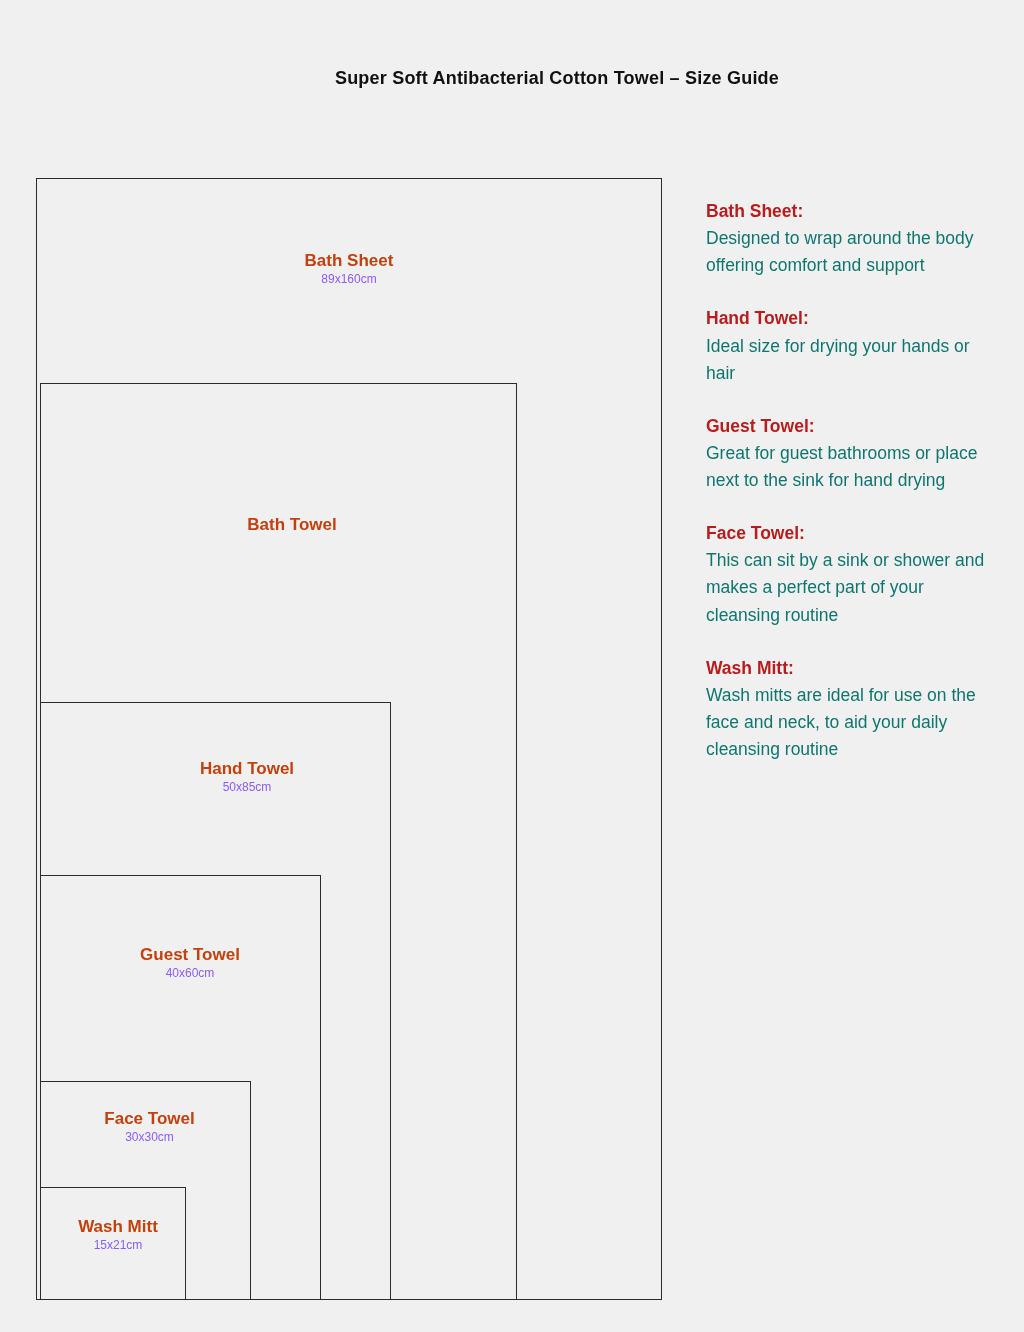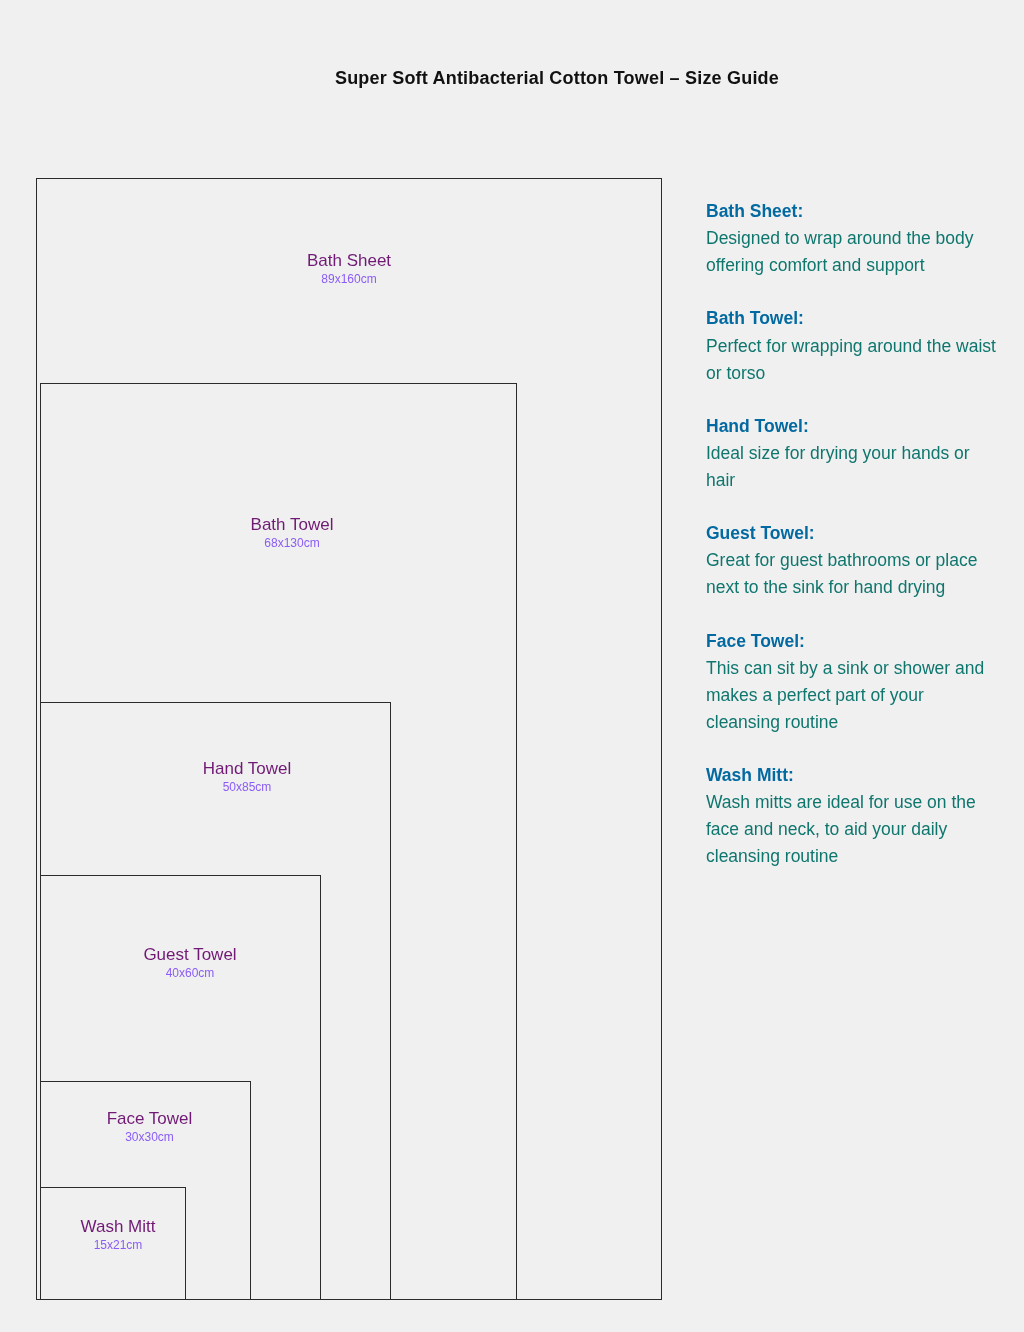--- a/index.html
+++ b/index.html
@@ -46,23 +46,23 @@
   }
 
   .towel-label {
     position: absolute;
     width: 100%;
     text-align: center;
     line-height: 1.32;
   }
   .towel-label .name {
     display: block;
-    font-weight: normal;
+    font-weight: bold;
     font-size: 17px;
-    color: #701a75;
+    color: #c2410c;
   }
   .towel-label .dim {
     display: block;
     font-weight: normal;
     font-size: 12px;
     color: #8b5cf6;
   }
 
   
   #box-bath-sheet  { left: 0px;   top: 0px;    width: 626px; height: 1122px; }
@@ -87,21 +87,21 @@
     width: 290px;
   }
   .legend-entry {
     margin-bottom: 26px;
   }
   .legend-entry:last-child { margin-bottom: 0; }
   .legend-term {
     font-weight: bold;
     font-size: 17.5px;
     line-height: 1.55;
-    color: #0369a1;
+    color: #b91c1c;
   }
   .legend-desc {
     font-size: 17.5px;
     line-height: 1.55;
     color: #0f766e;
   }
 </style>
 </head>
 <body>
 
@@ -116,21 +116,20 @@
   <div class="towel-box" id="box-face-towel"></div>
   <div class="towel-box" id="box-wash-mitt"></div>
 
   <div class="towel-label" id="lab-bath-sheet">
     <span class="name">Bath Sheet</span>
     <span class="dim">89x160cm</span>
   </div>
 
   <div class="towel-label" id="lab-bath-towel">
     <span class="name">Bath Towel</span>
-    <span class="dim">68x130cm</span>
   </div>
 
   <div class="towel-label" id="lab-hand-towel">
     <span class="name">Hand Towel</span>
     <span class="dim">50x85cm</span>
   </div>
 
   <div class="towel-label" id="lab-guest-towel">
     <span class="name">Guest Towel</span>
     <span class="dim">40x60cm</span>
@@ -148,24 +147,20 @@
 
 </div>
 
 <div id="legend">
 
   <div class="legend-entry">
     <div class="legend-term">Bath Sheet:</div>
     <div class="legend-desc">Designed to wrap around the body offering comfort and support</div>
   </div>
 
-  <div class="legend-entry">
-    <div class="legend-term">Bath Towel:</div>
-    <div class="legend-desc">Perfect for wrapping around the waist or torso</div>
-  </div>
 
   <div class="legend-entry">
     <div class="legend-term">Hand Towel:</div>
     <div class="legend-desc">Ideal size for drying your hands or hair</div>
   </div>
 
   <div class="legend-entry">
     <div class="legend-term">Guest Towel:</div>
     <div class="legend-desc">Great for guest bathrooms or place next to the sink for hand drying</div>
   </div>

